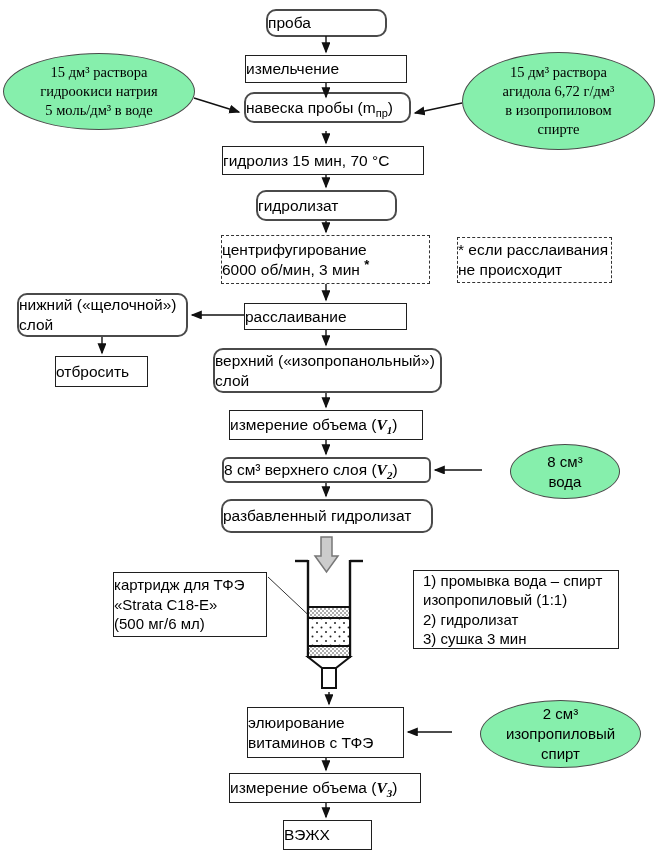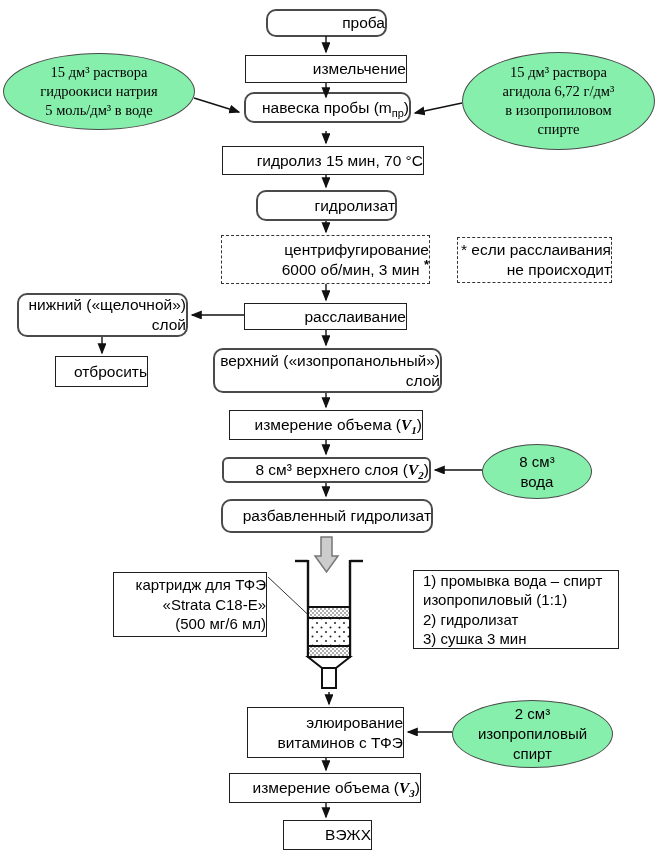--- a/index.html
+++ b/index.html
@@ -1,28 +1,28 @@
 <!DOCTYPE html>
 <html><head>
 <meta charset="utf-8">
 <style>
   html,body{margin:0;padding:0;}
   body{width:660px;height:857px;position:relative;background:#ffffff;overflow:hidden;
        font-family:"Liberation Sans",sans-serif;color:#000;}
   .box{position:absolute;box-sizing:border-box;background:#fff;border:1.6px solid #1f1f1f;
-       display:flex;flex-direction:column;align-items:flex-end;justify-content:center;
+       display:flex;flex-direction:column;align-items:flex-start;justify-content:center;
        text-align:center;font-size:15.5px;line-height:20px;z-index:2;}
   .rounded{border-radius:10px;border:2px solid #4a4a4a;}
   .rounded-sm{border-radius:6px;border:2.2px solid #4a4a4a;}
   .dashed{border:1.6px dashed #333;}
   .ellipse{position:absolute;box-sizing:border-box;background:#86efac;border:1.6px solid #4a4a4a;
        border-radius:50%;display:flex;flex-direction:column;align-items:center;justify-content:center;
        text-align:center;z-index:2;}
   .serif{font-family:"Liberation Serif",serif;font-size:14.5px;line-height:19px;}
-  .sans-ell{font-size:15px;line-height:20px;}
+  .sans-ell{font-size:15px;line-height:20px;margin-left:28px;}
   .ln{display:block;}
   .left-align{align-items:flex-start;text-align:left;padding-left:9px;margin-left:25px;}
   .lh19{line-height:19.5px;font-size:15px;}
   .vvar{font-family:"Liberation Serif",serif;font-style:italic;font-weight:bold;}
   sub.vsub{font-family:"Liberation Serif",serif;font-style:italic;font-weight:bold;
        font-size:11px;line-height:0;}
   sub.msub{font-size:11px;line-height:0;}
   sup.star{font-size:13px;font-weight:bold;line-height:0;}
   svg.layer{position:absolute;left:0;top:0;z-index:3;pointer-events:none;}
 </style>

